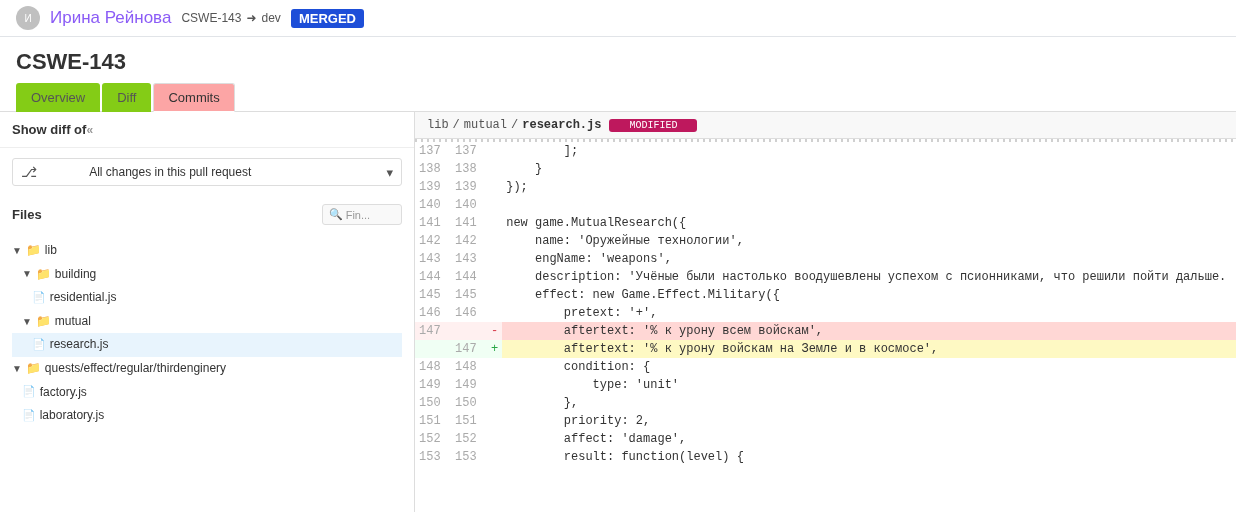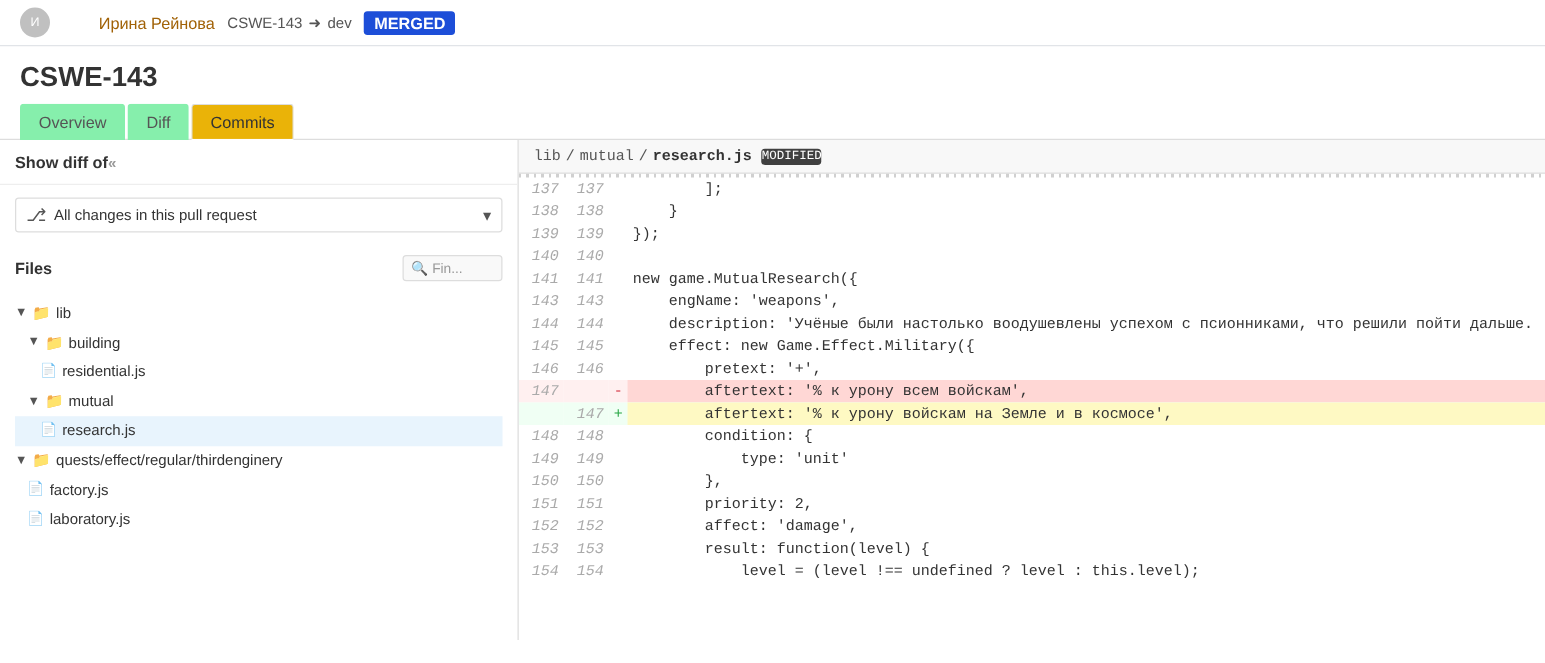--- a/index.html
+++ b/index.html
@@ -14,21 +14,21 @@
       background: #fff;
       gap: 10px;
     }
     .avatar {
       width: 24px; height: 24px;
       background: #c0c0c0;
       border-radius: 50%;
       display: flex; align-items: center; justify-content: center;
       font-size: 10px; color: #fff;
     }
-    .user-name { color: #a16207; font-size: 13px; margin-left: 29px; }
+    .user-name { color: #8b5cf6; font-size: 17px; }
     .branch-flow {
       display: flex; align-items: center; gap: 5px; font-size: 12px; color: #555;
     }
     .arrow-icon { color: #555; }
     .merged-badge {
       background: #1d4ed8;
       color: #fff;
       font-size: 13px;
       font-weight: bold;
       padding: 2px 8px;
@@ -49,27 +49,27 @@
       display: flex;
       padding: 0 16px;
       border-bottom: 1px solid #ddd;
       gap: 2px;
     }
     .tab {
       padding: 6px 14px;
       font-size: 13px;
       border: 1px solid transparent;
       cursor: pointer;
-      background: #86efac;
+      background: #84cc16;
       border-radius: 3px 3px 0 0;
       margin-bottom: -1px;
       color: #555;
     }
     .tab.active {
-      background: #eab308;
+      background: #fca5a5;
       border-color: #ddd;
       border-bottom-color: #fff;
       color: #333;
       font-weight: 500;
     }
 
     
     .main-layout {
       display: flex;
       height: 400px;
@@ -101,21 +101,21 @@
       border: 1px solid #ddd;
       border-radius: 3px;
       display: flex;
       align-items: center;
       padding: 5px 8px;
       background: #fff;
       cursor: pointer;
       gap: 6px;
     }
     .diff-selector-icon { font-size: 14px; color: #555; }
-    .diff-selector-text { flex: 1; font-size: 12px; color: #333; }
+    .diff-selector-text { flex: 1; font-size: 12px; color: #333; margin-left: 46px; }
     .diff-selector-arrow { color: #555; }
 
     .files-section { padding: 8px 12px 4px 12px; }
     .files-header {
       display: flex;
       align-items: center;
       justify-content: space-between;
       margin-bottom: 14px;
     }
     .files-label { font-weight: 600; font-size: 13px; }
@@ -161,40 +161,40 @@
       border-bottom: 1px solid #ddd;
       display: flex;
       align-items: center;
       gap: 4px;
       font-size: 12px;
       color: #555;
     }
     .diff-file-path-segment { color: #555; }
     .diff-file-name { font-weight: 600; color: #333; }
     .modified-badge {
-      background: #404040;
+      background: #be185d;
       color: #fff;
       font-size: 10px;
-      padding: 1px 0;
+      padding: 1px 20px;
       border-radius: 3px;
       margin-left: 4px;
     }
     .diff-separator {
       background: repeating-linear-gradient(
         90deg,
         #d0d0d0 0px,
         #d0d0d0 2px,
         transparent 2px,
         transparent 6px
       );
       height: 3px;
     }
     .diff-table { width: 100%; border-collapse: collapse; }
     .diff-table td { padding: 0 4px; white-space: pre; font-size: 12px; line-height: 1.5; }
-    .line-num { color: #aaa; width: 36px; text-align: right; padding-right: 8px; user-select: none; font-size: 11px; font-style: italic; }
+    .line-num { color: #aaa; width: 36px; padding-right: 8px; user-select: none; font-size: 11px; }
     .line-content { padding-left: 6px; }
     .line-removed { background: #fff0f0; }
     .line-removed .line-content { background: #ffd7d5; }
     .line-added { background: #f0fff4; }
     .line-added .line-content { background: #fef9c3; }
     .line-marker { width: 14px; text-align: center; color: #888; }
     .line-removed .line-marker { color: #d73a49; }
     .line-added .line-marker { color: #28a745; }
   </style>
 </head>
@@ -324,20 +324,26 @@
             <td class="line-marker"></td>
             <td class="line-content"></td>
           </tr>
           <tr>
             <td class="line-num">141</td>
             <td class="line-num">141</td>
             <td class="line-marker"></td>
             <td class="line-content">new game.MutualResearch({</td>
           </tr>
           <tr>
+            <td class="line-num">142</td>
+            <td class="line-num">142</td>
+            <td class="line-marker"></td>
+            <td class="line-content">    name: 'Оружейные технологии',</td>
+          </tr>
+          <tr>
             <td class="line-num">143</td>
             <td class="line-num">143</td>
             <td class="line-marker"></td>
             <td class="line-content">    engName: 'weapons',</td>
           </tr>
           <tr>
             <td class="line-num">144</td>
             <td class="line-num">144</td>
             <td class="line-marker"></td>
             <td class="line-content">    description: 'Учёные были настолько воодушевлены успехом с псионниками, что решили пойти дальше.</td>
@@ -395,23 +401,17 @@
             <td class="line-num">152</td>
             <td class="line-marker"></td>
             <td class="line-content">        affect: 'damage',</td>
           </tr>
           <tr>
             <td class="line-num">153</td>
             <td class="line-num">153</td>
             <td class="line-marker"></td>
             <td class="line-content">        result: function(level) {</td>
           </tr>
-          <tr>
-            <td class="line-num">154</td>
-            <td class="line-num">154</td>
-            <td class="line-marker"></td>
-            <td class="line-content">            level = (level !== undefined ? level : this.level);</td>
-          </tr>
         </tbody>
     </table>
   </div>
 
 </div>
 
 </body></html>

